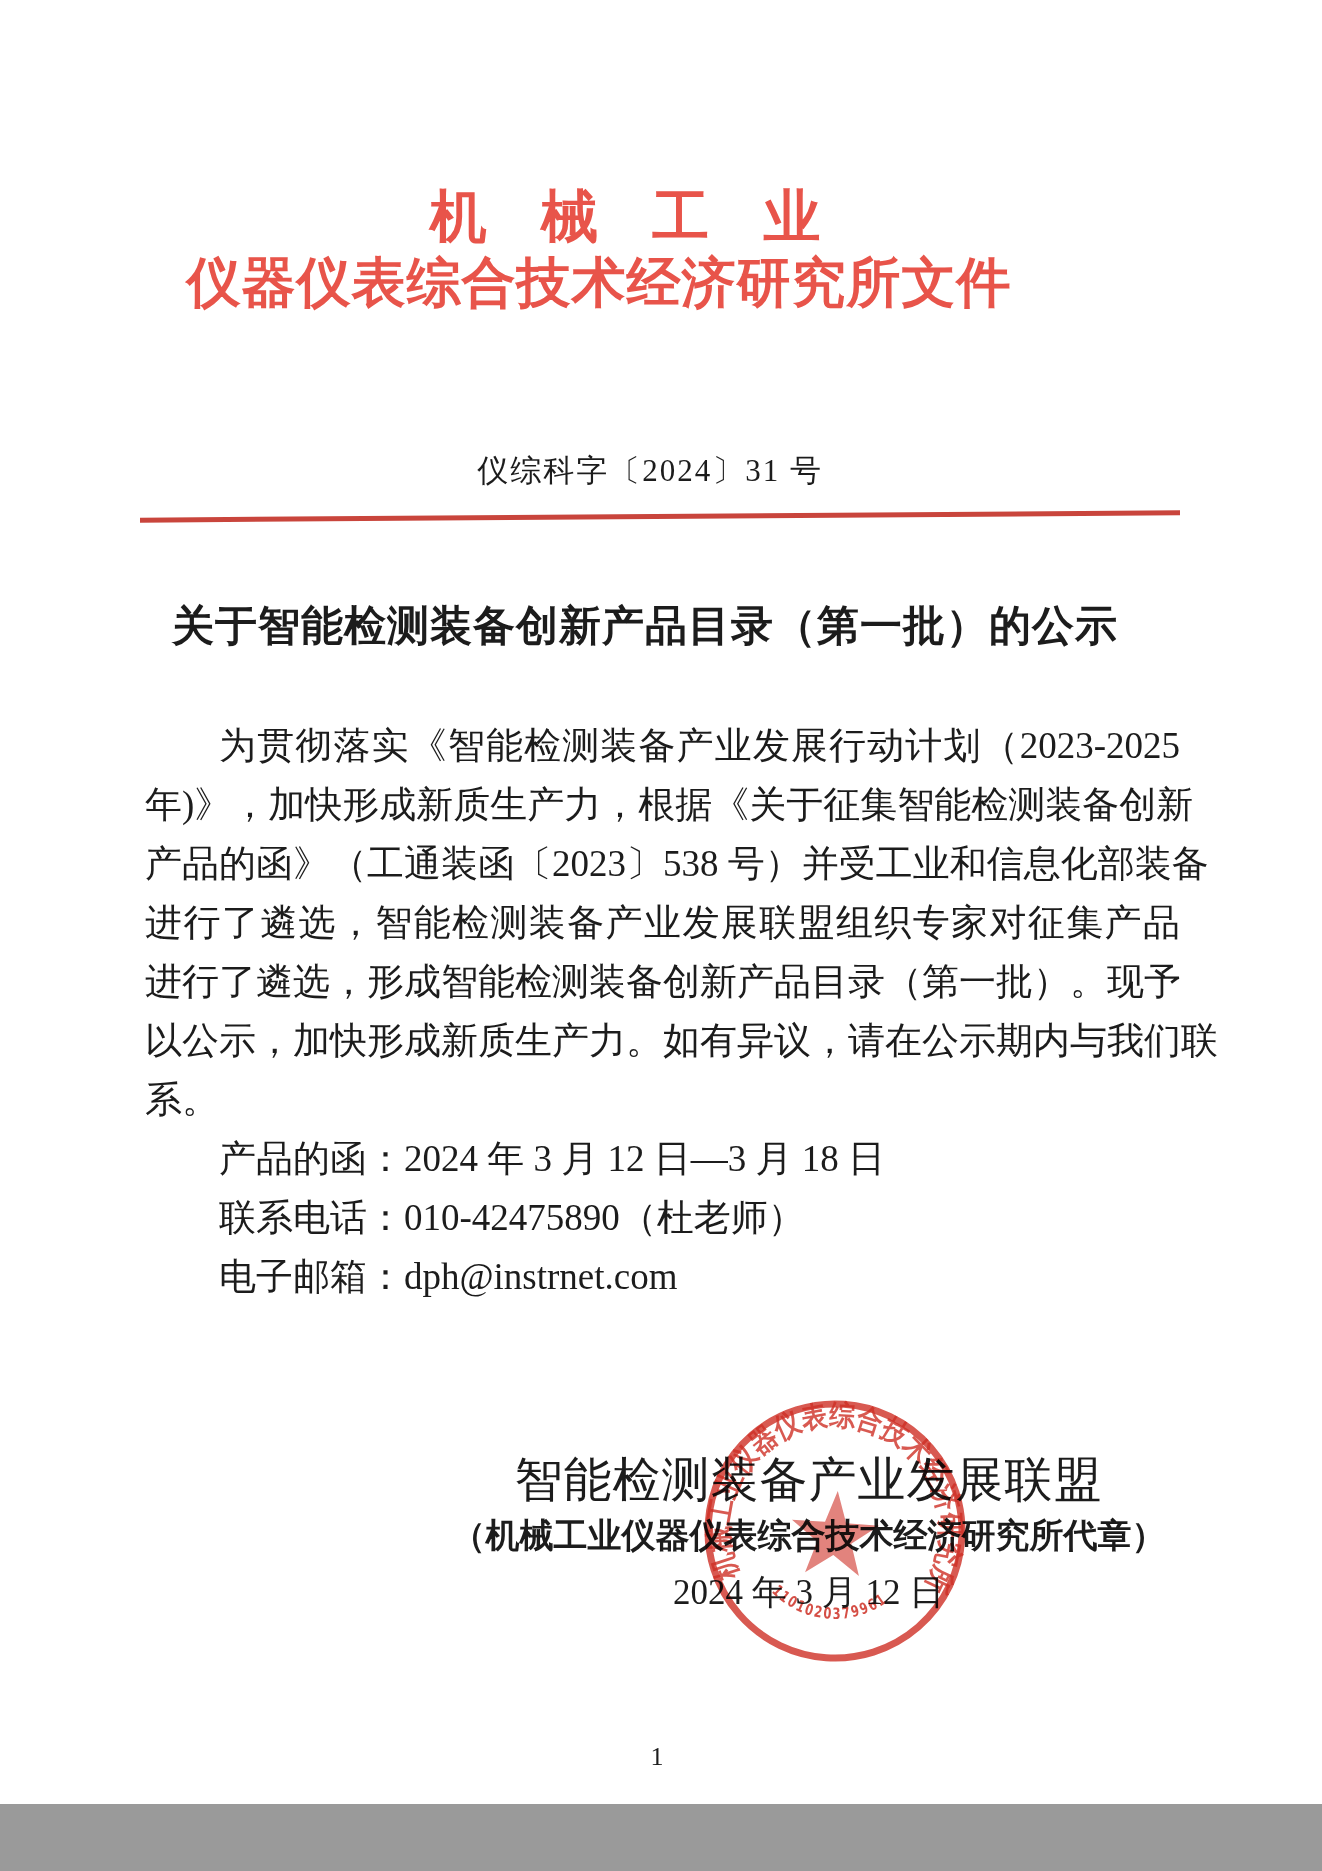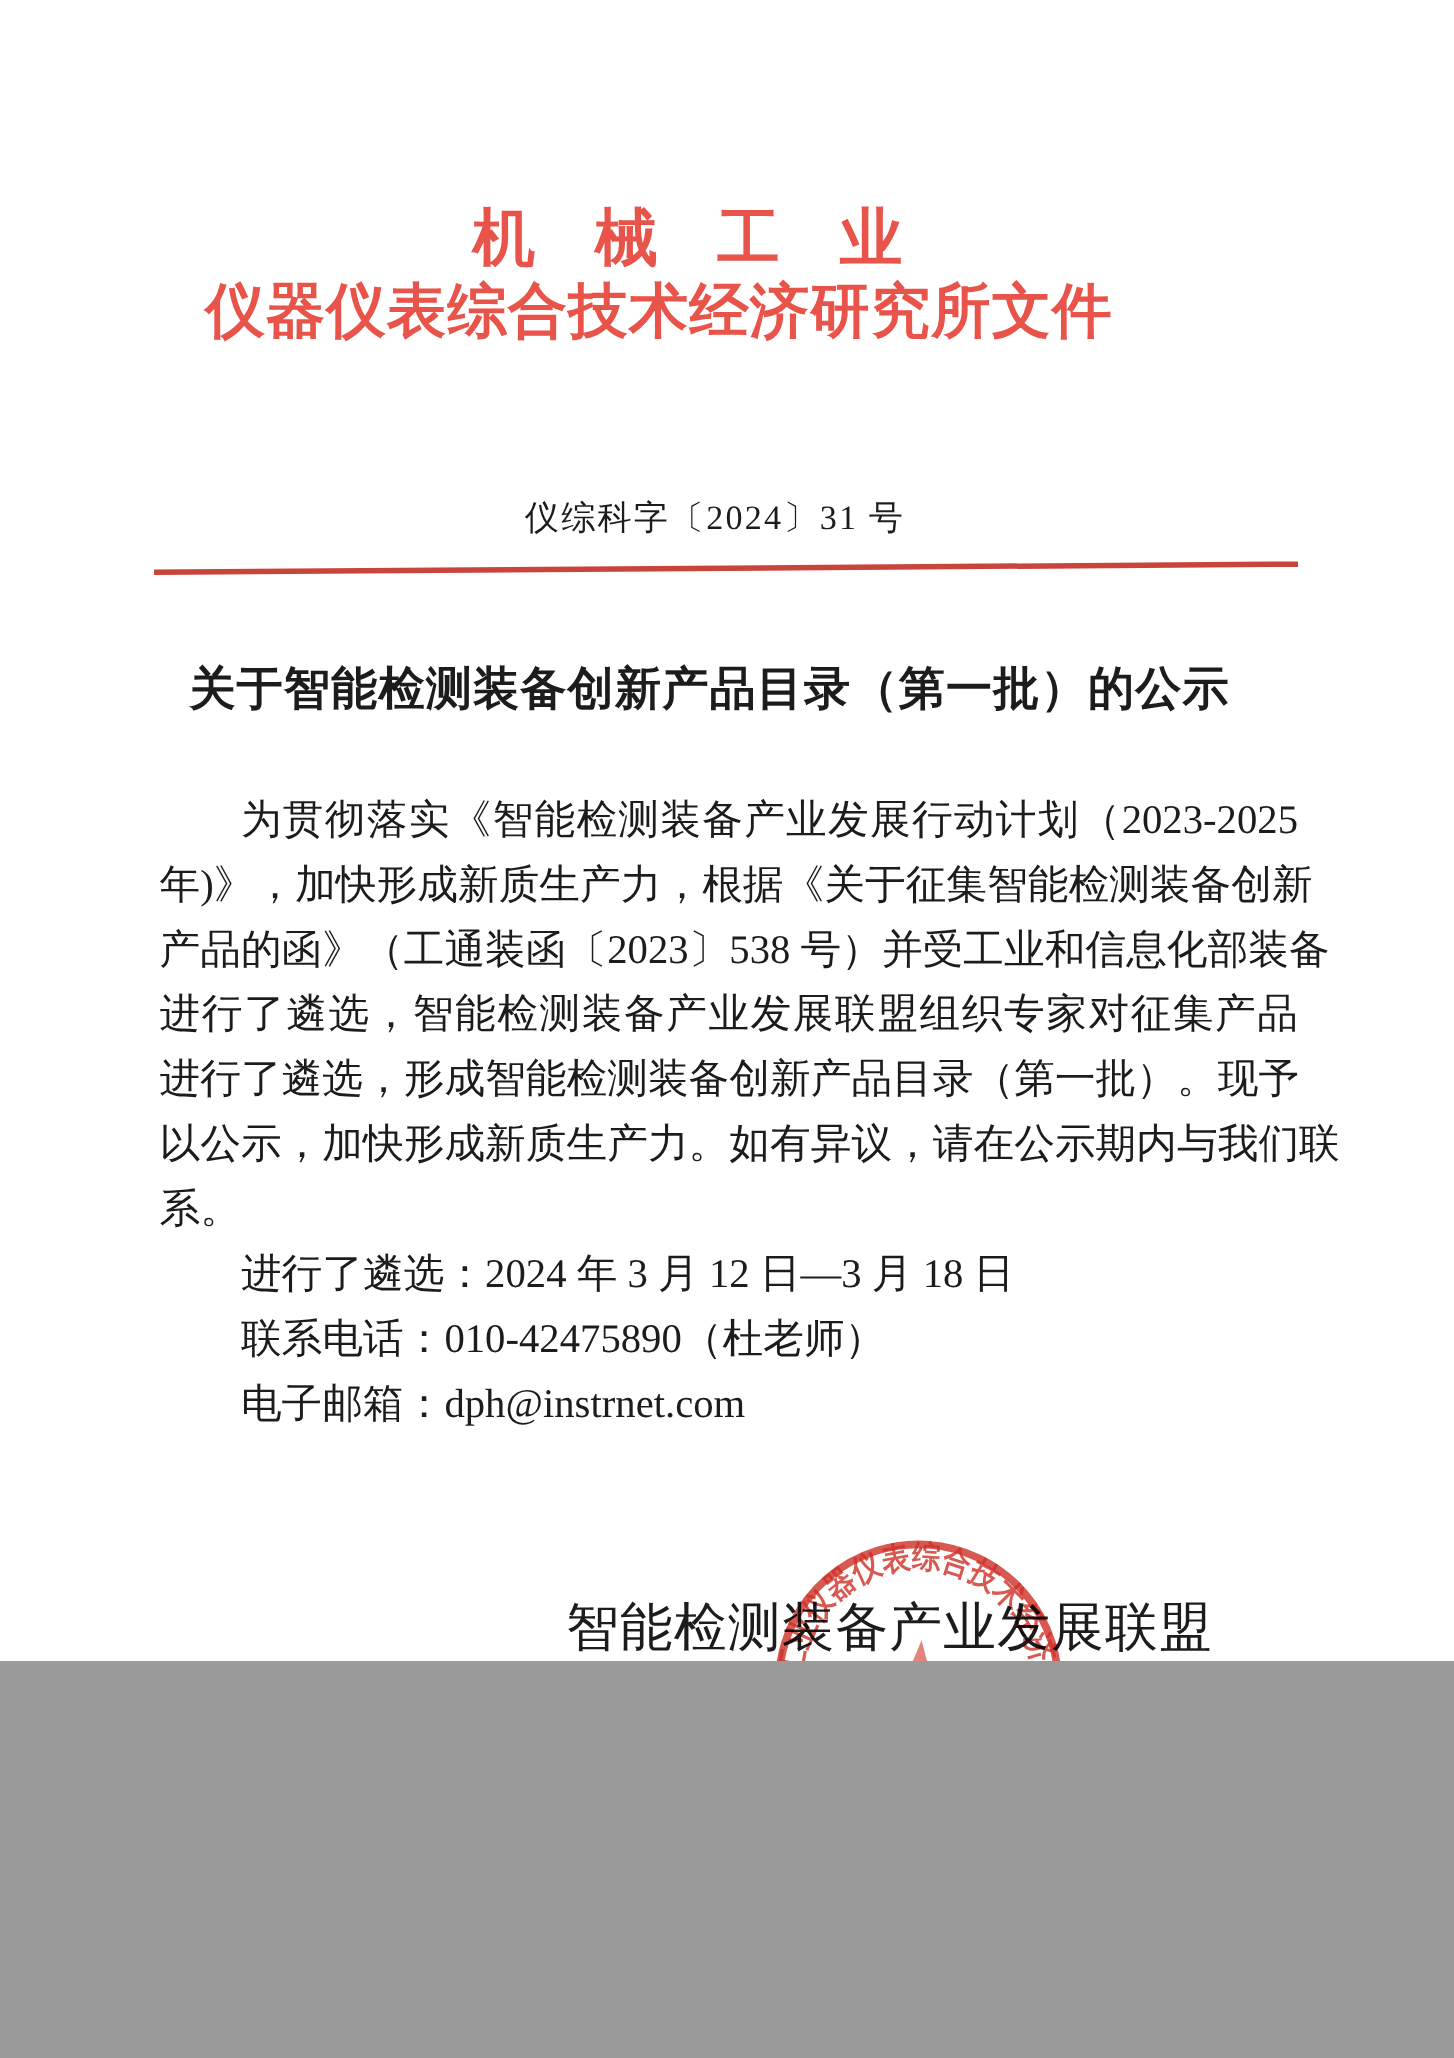--- a/index.html
+++ b/index.html
@@ -1,18 +1,18 @@
 <!DOCTYPE html>
 <html><head>
 <meta charset="utf-8">
 <style>
   html,body { margin:0; padding:0; background:#9a9a9a; }
   .page {
     position:relative;
-    width:1322px; height:1510px;
+    width:1322px; height:1804px;
     margin:0 auto;
     background:#ffffff;
     overflow:hidden;
     font-family:"Liberation Serif","DejaVu Serif",serif;
     color:#1c1c1c;
   }
 
   
   .letterhead { position:absolute; top:182px; left:0; width:100%; text-align:center; }
   .lh-line1 {
@@ -85,21 +85,21 @@
 
   <div class="body-block">
     <div class="body-line first">为贯彻落实《智能检测装备产业发展行动计划（2023-2025</div>
     <div class="body-line">年)》，加快形成新质生产力，根据《关于征集智能检测装备创新</div>
     <div class="body-line">产品的函》（工通装函〔2023〕538 号）并受工业和信息化部装备</div>
     <div class="body-line">进行了遴选，智能检测装备产业发展联盟组织专家对征集产品</div>
     <div class="body-line">进行了遴选，形成智能检测装备创新产品目录（第一批）。现予</div>
     <div class="body-line">以公示，加快形成新质生产力。如有异议，请在公示期内与我们联</div>
     <div class="body-line last">系。</div>
 
-    <div class="contact-line"><span>进行了遴选：</span><span>2024 年 3 月 12 日—3 月 18 日</span></div>
+    <div class="contact-line"><span>产品的函：</span><span>2024 年 3 月 12 日—3 月 18 日</span></div>
     <div class="contact-line"><span>联系电话：</span><span>010-42475890（杜老师）</span></div>
     <div class="contact-line"><span>电子邮箱：</span><span>dph@instrnet.com</span></div>
   </div>
 
   <div class="signature">
     <div class="sig-org">智能检测装备产业发展联盟</div>
     <div class="sig-proxy">（机械工业仪器仪表综合技术经济研究所代章）</div>
     <div class="sig-date">2024 年 3 月 12 日</div>
   </div>
 

